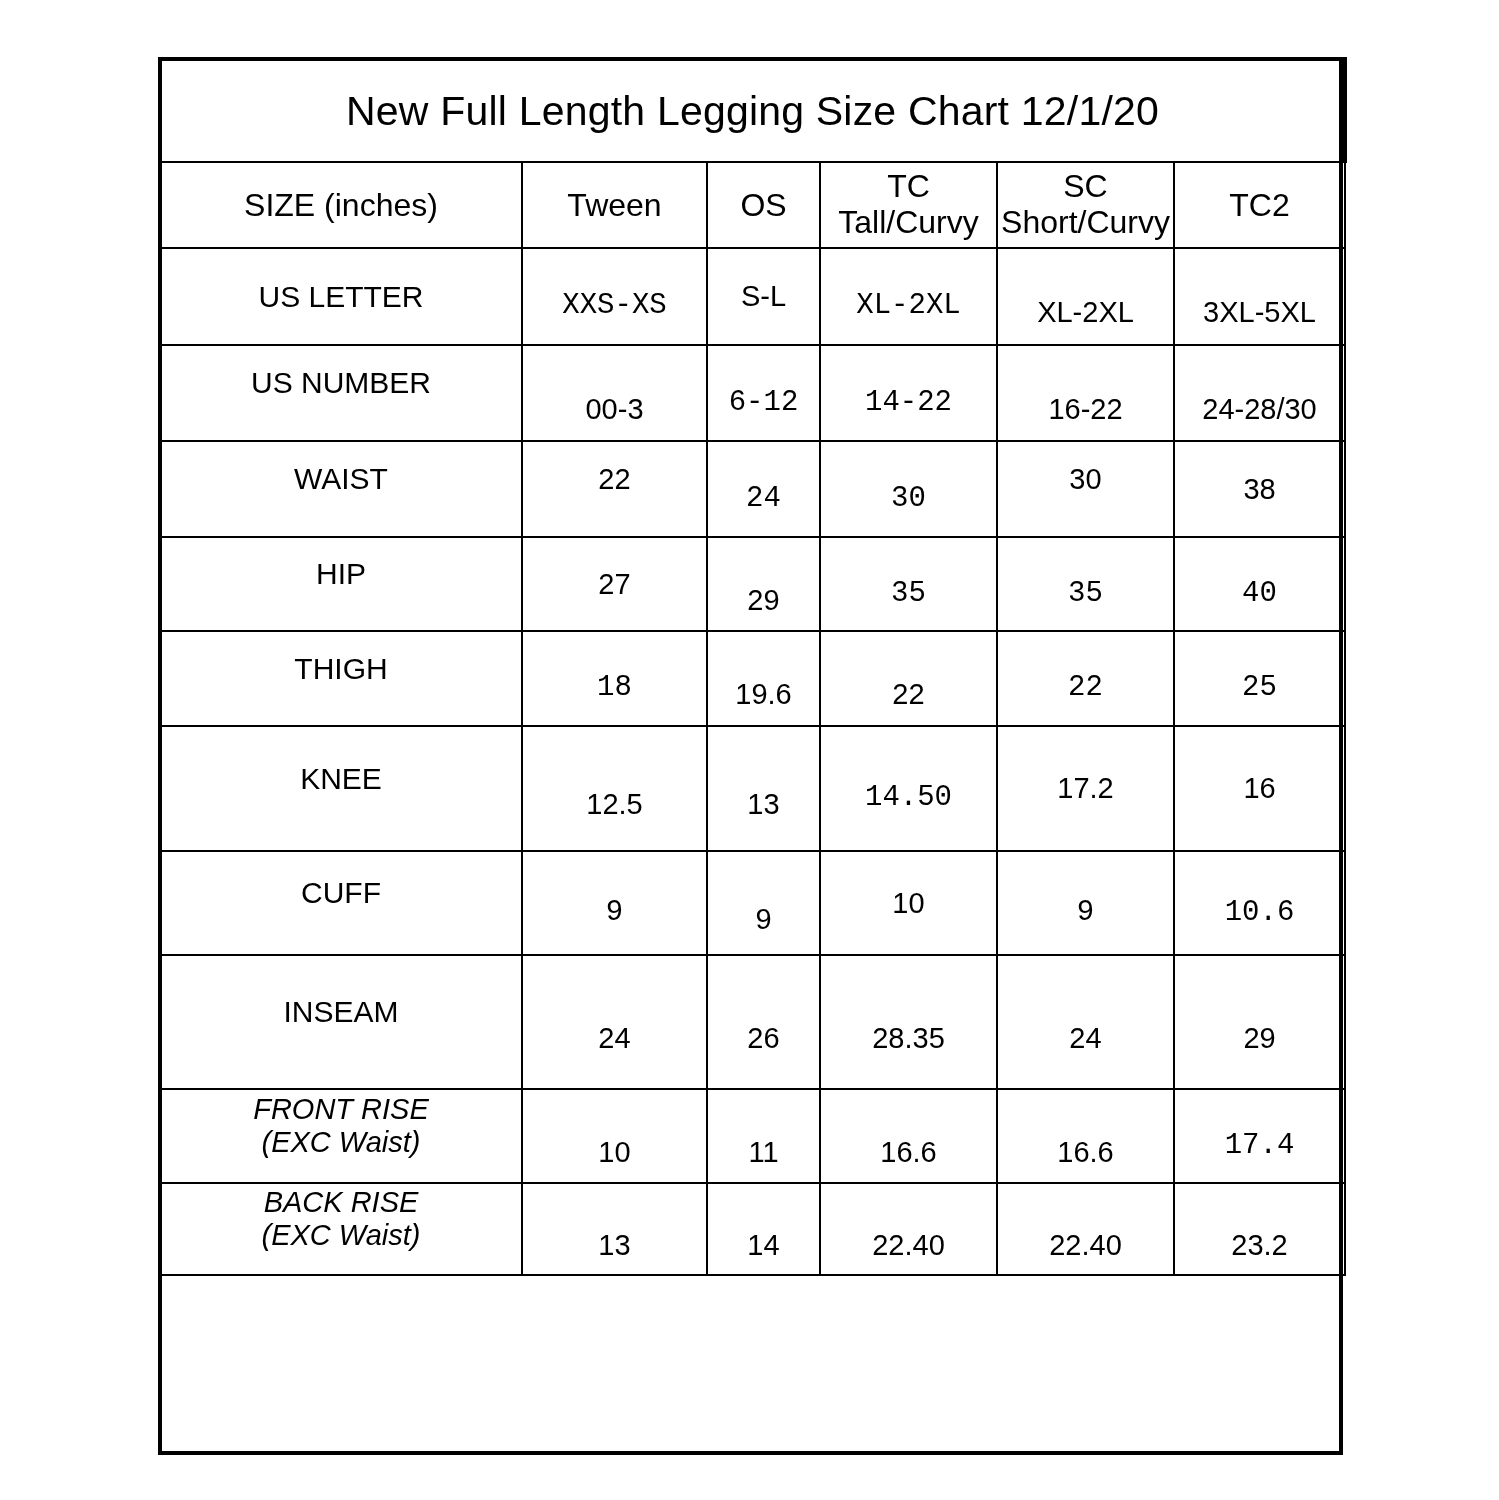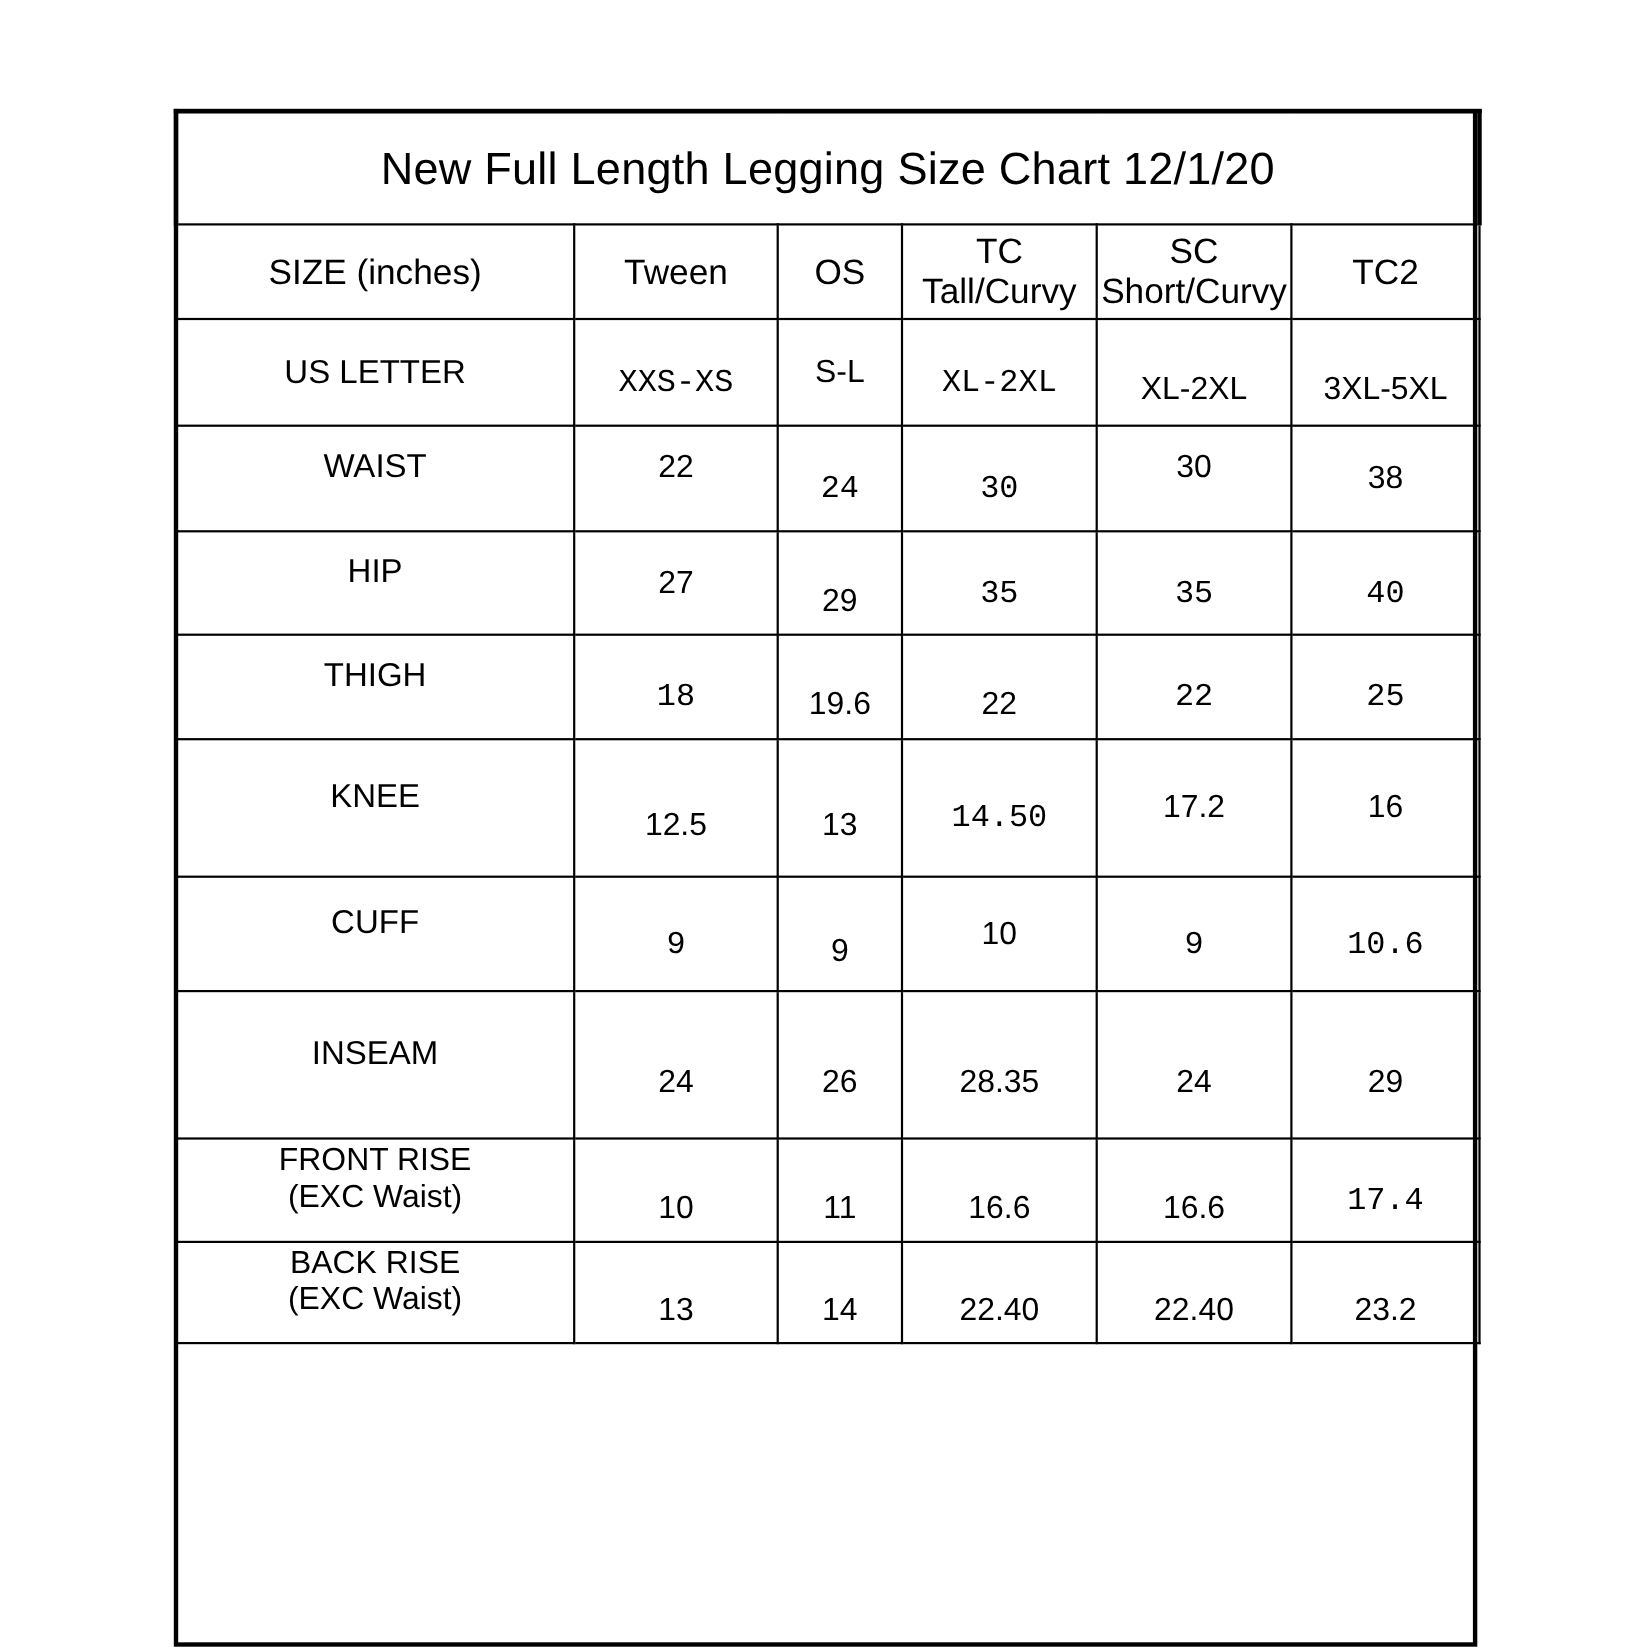--- a/index.html
+++ b/index.html
@@ -11,21 +11,20 @@
     width: 1499px;
     height: 1500px;
     font-family: "Liberation Sans", sans-serif;
     color: #000000;
     overflow: hidden;
   }
   .page {
     position: relative;
     width: 1499px;
     height: 1388px;
-    margin-top: 42px;
   }
   .chart-frame {
     position: absolute;
     left: 158px;
     top: 57px;
     width: 1185px;
     height: 1398px;
     border: 4px solid #000000;
     box-sizing: border-box;
   }
@@ -82,20 +81,21 @@
   
   .dn   { position: relative; top: 16px; }
   .dn2  { position: relative; top: 9px; font-family: Liberation Mono, monospace; }
   .up   { position: relative; top: -10px; }
   .up2  { position: relative; top: -18px; }
   .two-line-label {
     line-height: 1.15;
     font-size: 29px;
     text-align: left;
     padding-left: 48px;
+    font-style: italic;
   }
 </style>
 </head>
 <body>
 
 <div class="page">
   <table class="size-chart">
     <colgroup>
       <col class="col-label">
       <col class="col-tween">
@@ -127,20 +127,28 @@
 
     <tr class="r-letter">
       <td class="row-label">US LETTER</td>
       <td class="val dn2">XXS-XS</td>
       <td class="val">S-L</td>
       <td class="val dn2">XL-2XL</td>
       <td class="val dn">XL-2XL</td>
       <td class="val dn">3XL-5XL</td>
     </tr>
 
+    <tr class="r-number">
+      <td class="row-label up">US NUMBER</td>
+      <td class="val dn">00-3</td>
+      <td class="val dn2">6-12</td>
+      <td class="val dn2">14-22</td>
+      <td class="val dn">16-22</td>
+      <td class="val dn">24-28/30</td>
+    </tr>
 
     <tr class="r-waist">
       <td class="row-label up">WAIST</td>
       <td class="val up">22</td>
       <td class="val dn2">24</td>
       <td class="val dn2">30</td>
       <td class="val up">30</td>
       <td class="val">38</td>
     </tr>
 

